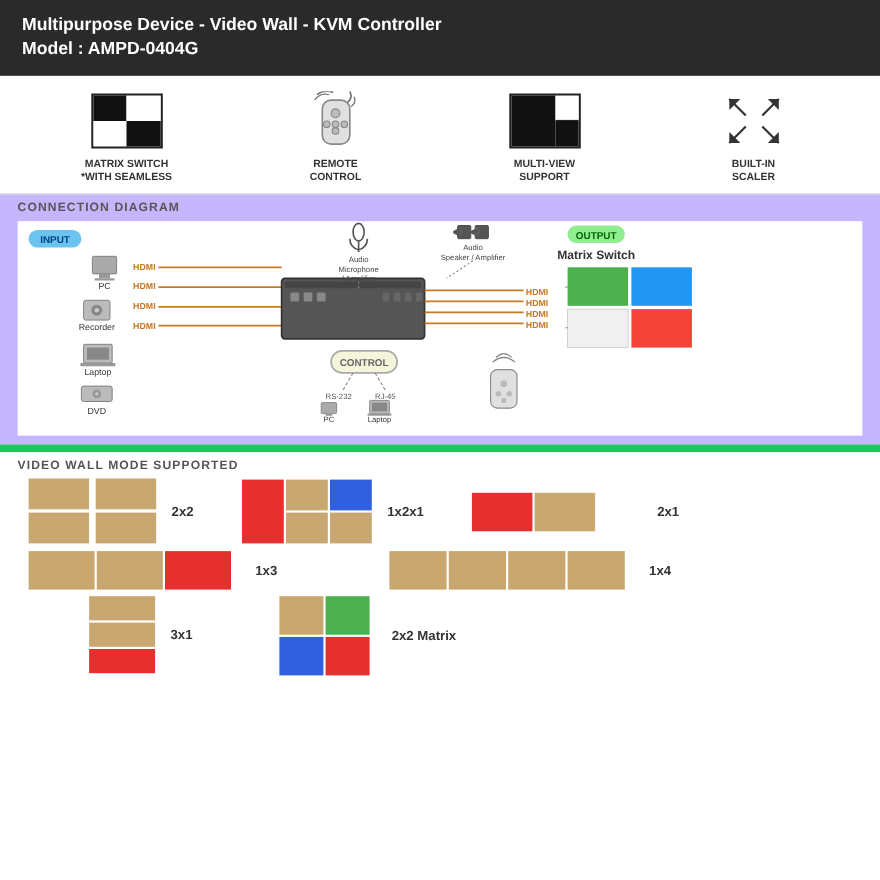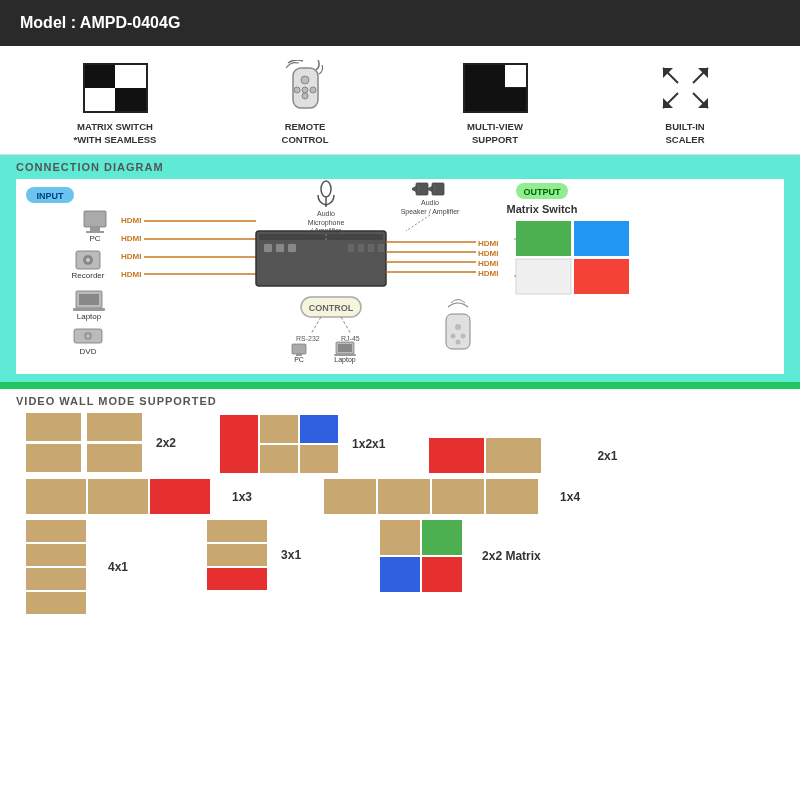--- a/index.html
+++ b/index.html
@@ -84,21 +84,21 @@
       grid-template-rows: 1fr 1fr;
       border: 2px solid #222;
       background: white;
     }
     .mv-big { background: #111; grid-row: 1 / 3; }
     .mv-small-top { background: white; border-bottom: 1px solid #222; }
     .mv-small-bottom { background: #111; }
 
     
     .connection-section {
-      background: #5eead4;
+      background: #c4b5fd;
       padding: 6px 16px 8px;
       border-top: 1px solid #ddd;
     }
 
     .section-title {
       font-size: 11px;
       font-weight: bold;
       color: #555;
       letter-spacing: 1px;
       margin-bottom: 6px;
@@ -107,21 +107,21 @@
     
     .videowall-section {
       background: white;
       padding: 6px 16px 8px;
       border-top: 7px solid #22c55e;
       flex: 1;
     }
 
     .modes-row {
       display: flex;
-      align-items: flex-end;
+      align-items: center;
       gap: 24px;
     }
 
     .mode-item {
       display: flex;
       align-items: center;
       gap: 10px;
     }
 
     .mode-visual {
@@ -151,20 +151,21 @@
       width: 120px;
       height: 60px;
     }
   </style>
 </head>
 <body>
 
 <div class="page-container">
 
   <div class="header">
+    <div>Multipurpose Device - Video Wall - KVM Controller</div>
     <div>Model : AMPD-0404G</div>
   </div>
 
   <div class="features-row">
 
     <div class="feature-item">
       <div class="feature-icon">
         <div class="matrix-icon">
           <div class="matrix-cell-black"></div>
           <div class="matrix-cell-white"></div>
@@ -382,42 +383,33 @@
 
       <div class="mode-item">
         <div style="display:grid; grid-template-columns:60px 60px 60px; gap:2px; height:35px;">
           <div class="tile-tan"></div>
           <div class="tile-tan"></div>
           <div class="tile-red"></div>
         </div>
         <div class="mode-label" style="margin-left:12px;">1x3</div>
       </div>
 
-      <div class="mode-item" style="padding-left:48px;">
+      <div class="mode-item" style="margin-left:30px;padding-left:48px;">
         <div style="display:grid; grid-template-columns:52px 52px 52px 52px; gap:2px; height:35px;">
           <div class="tile-tan"></div>
           <div class="tile-tan"></div>
           <div class="tile-tan"></div>
           <div class="tile-tan"></div>
         </div>
         <div class="mode-label" style="margin-left:12px;">1x4</div>
       </div>
     </div>
 
     <div class="modes-row" style="margin-left:10px; align-items:flex-start;">
 
-      <div class="mode-item" style="align-items:flex-start;">
-        <div style="display:grid; grid-template-columns:60px; grid-template-rows:22px 22px 22px 22px; gap:2px;">
-          <div class="tile-tan"></div>
-          <div class="tile-tan"></div>
-          <div class="tile-tan"></div>
-          <div class="tile-tan"></div>
-        </div>
-        <div class="mode-label" style="margin-left:12px; align-self:center;">4x1</div>
-      </div>
 
       <div class="mode-item" style="margin-left:55px; align-items:flex-start;">
         <div style="display:grid; grid-template-columns:60px; grid-template-rows:22px 22px 22px; gap:2px;">
           <div class="tile-tan"></div>
           <div class="tile-tan"></div>
           <div class="tile-red"></div>
         </div>
         <div class="mode-label" style="margin-left:4px; align-self:center;text-align:right;">3x1</div>
       </div>
 

